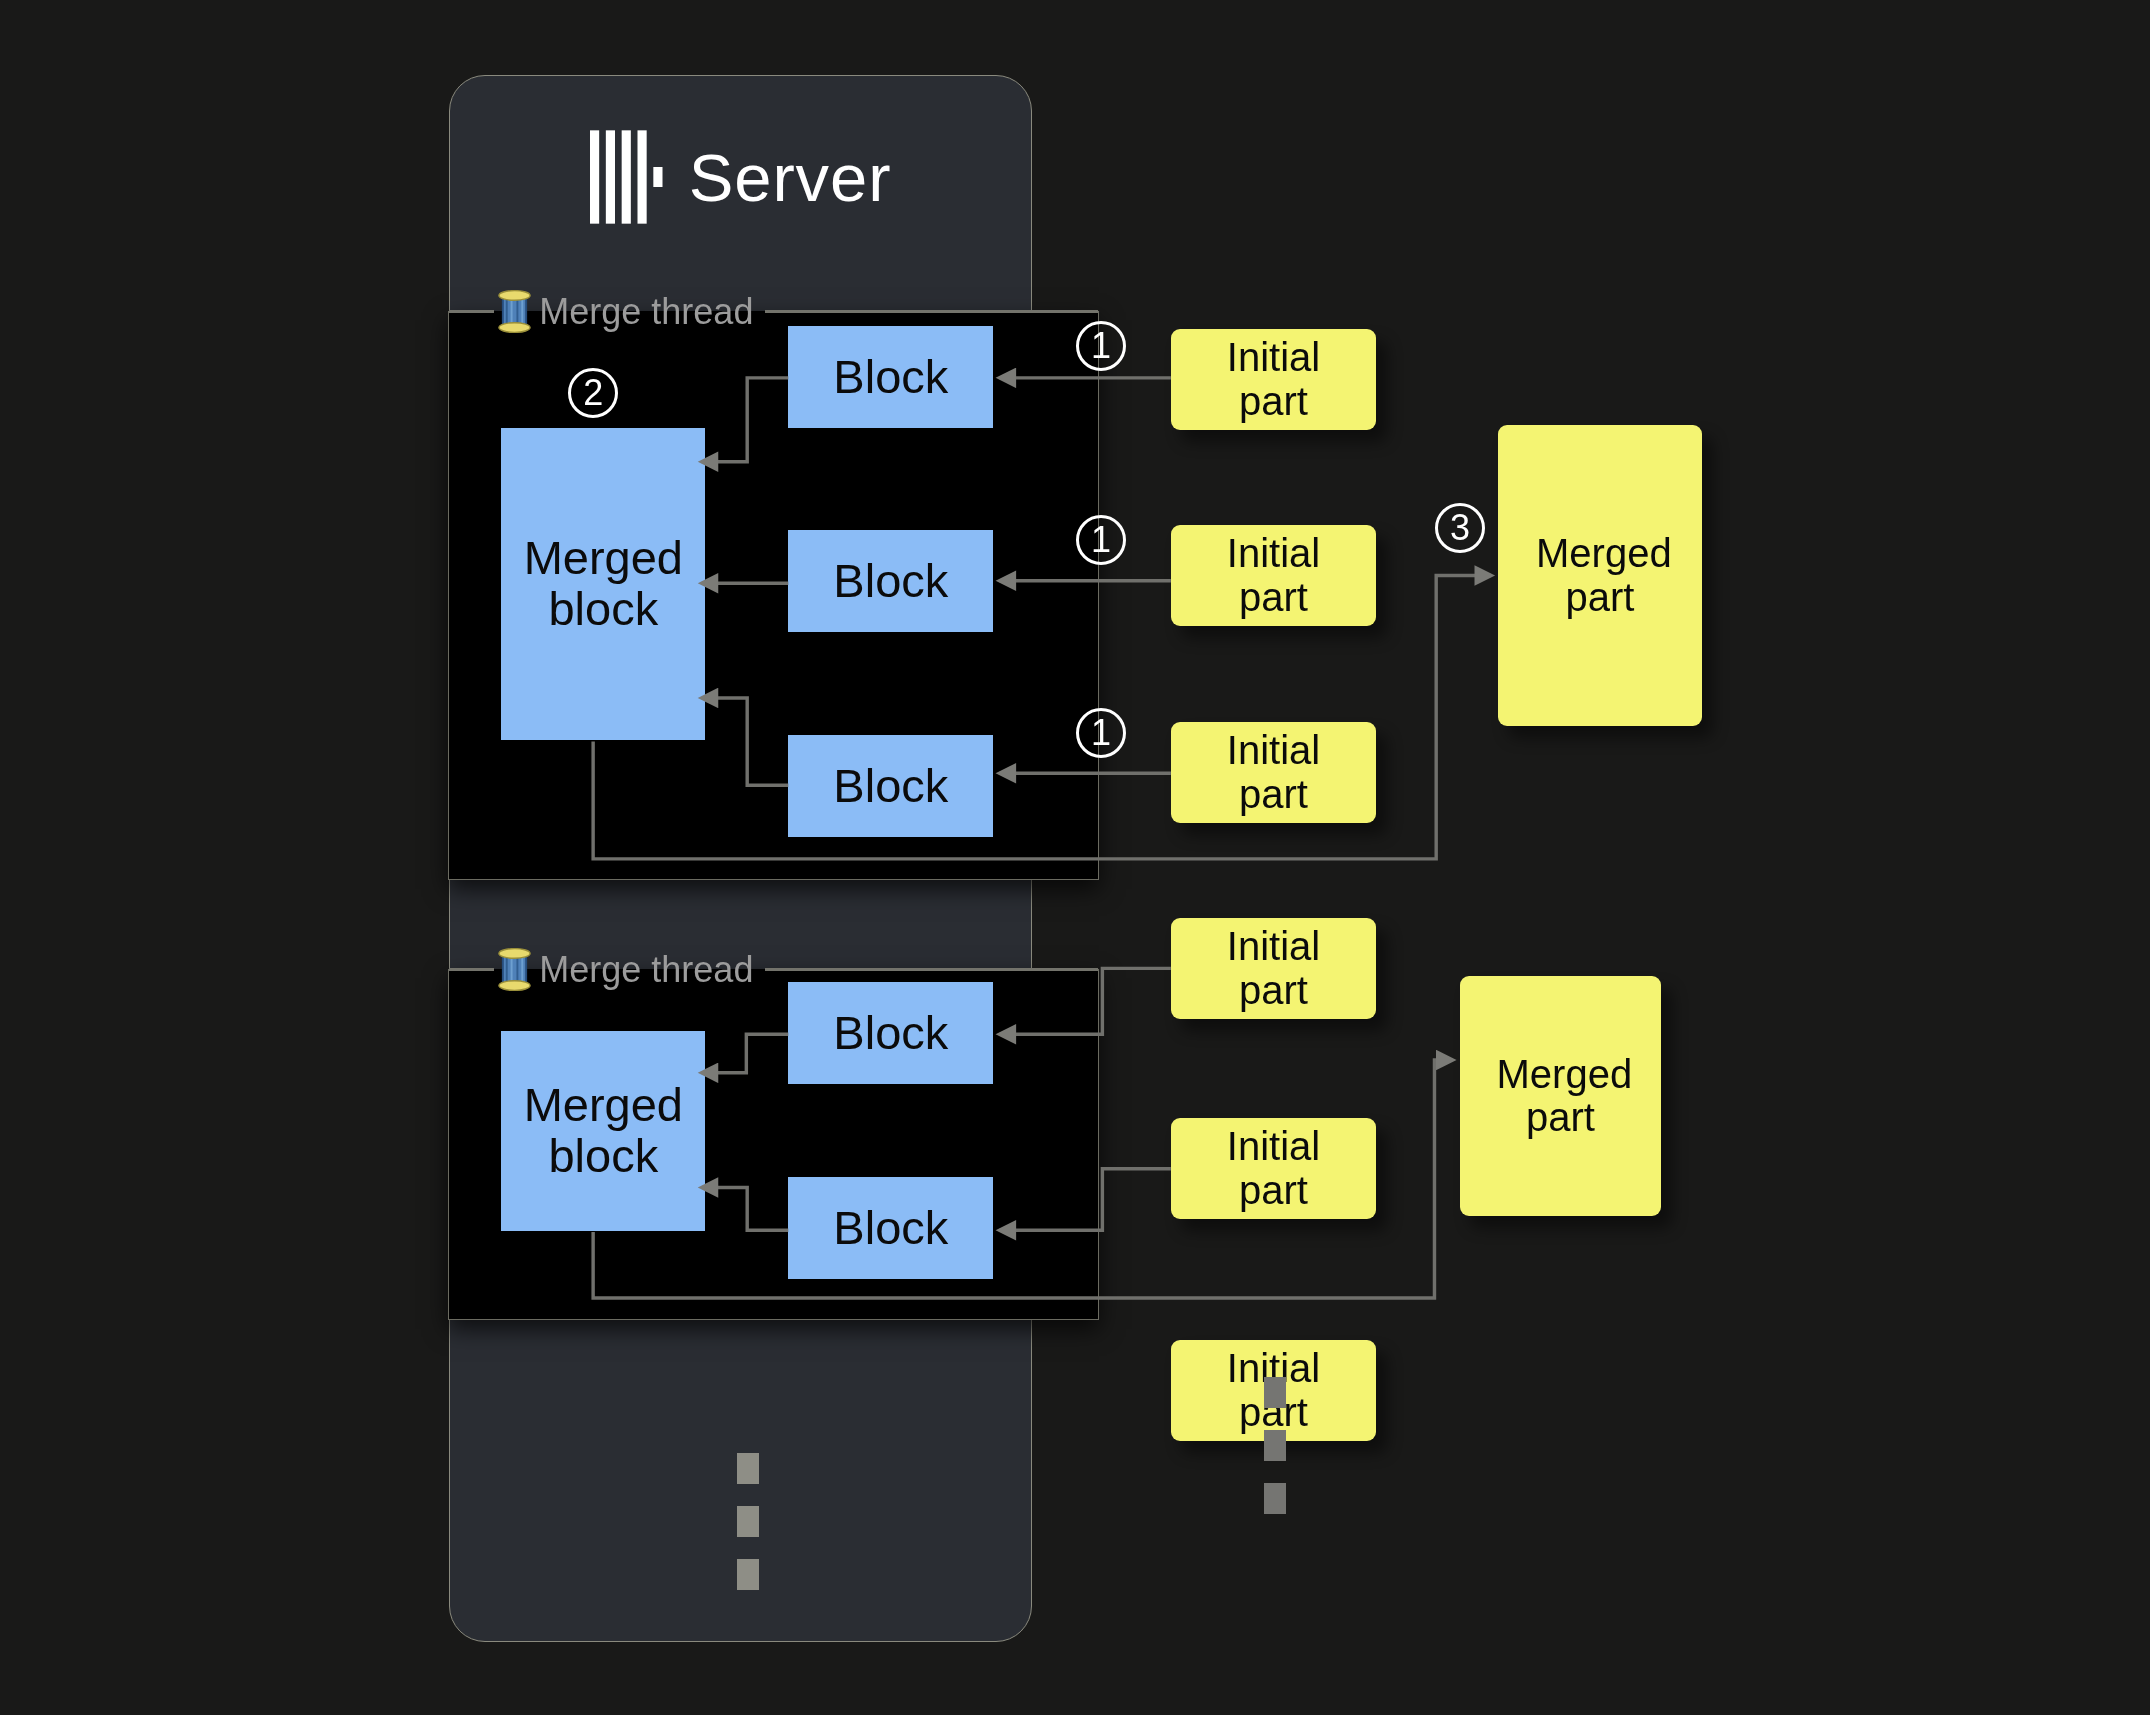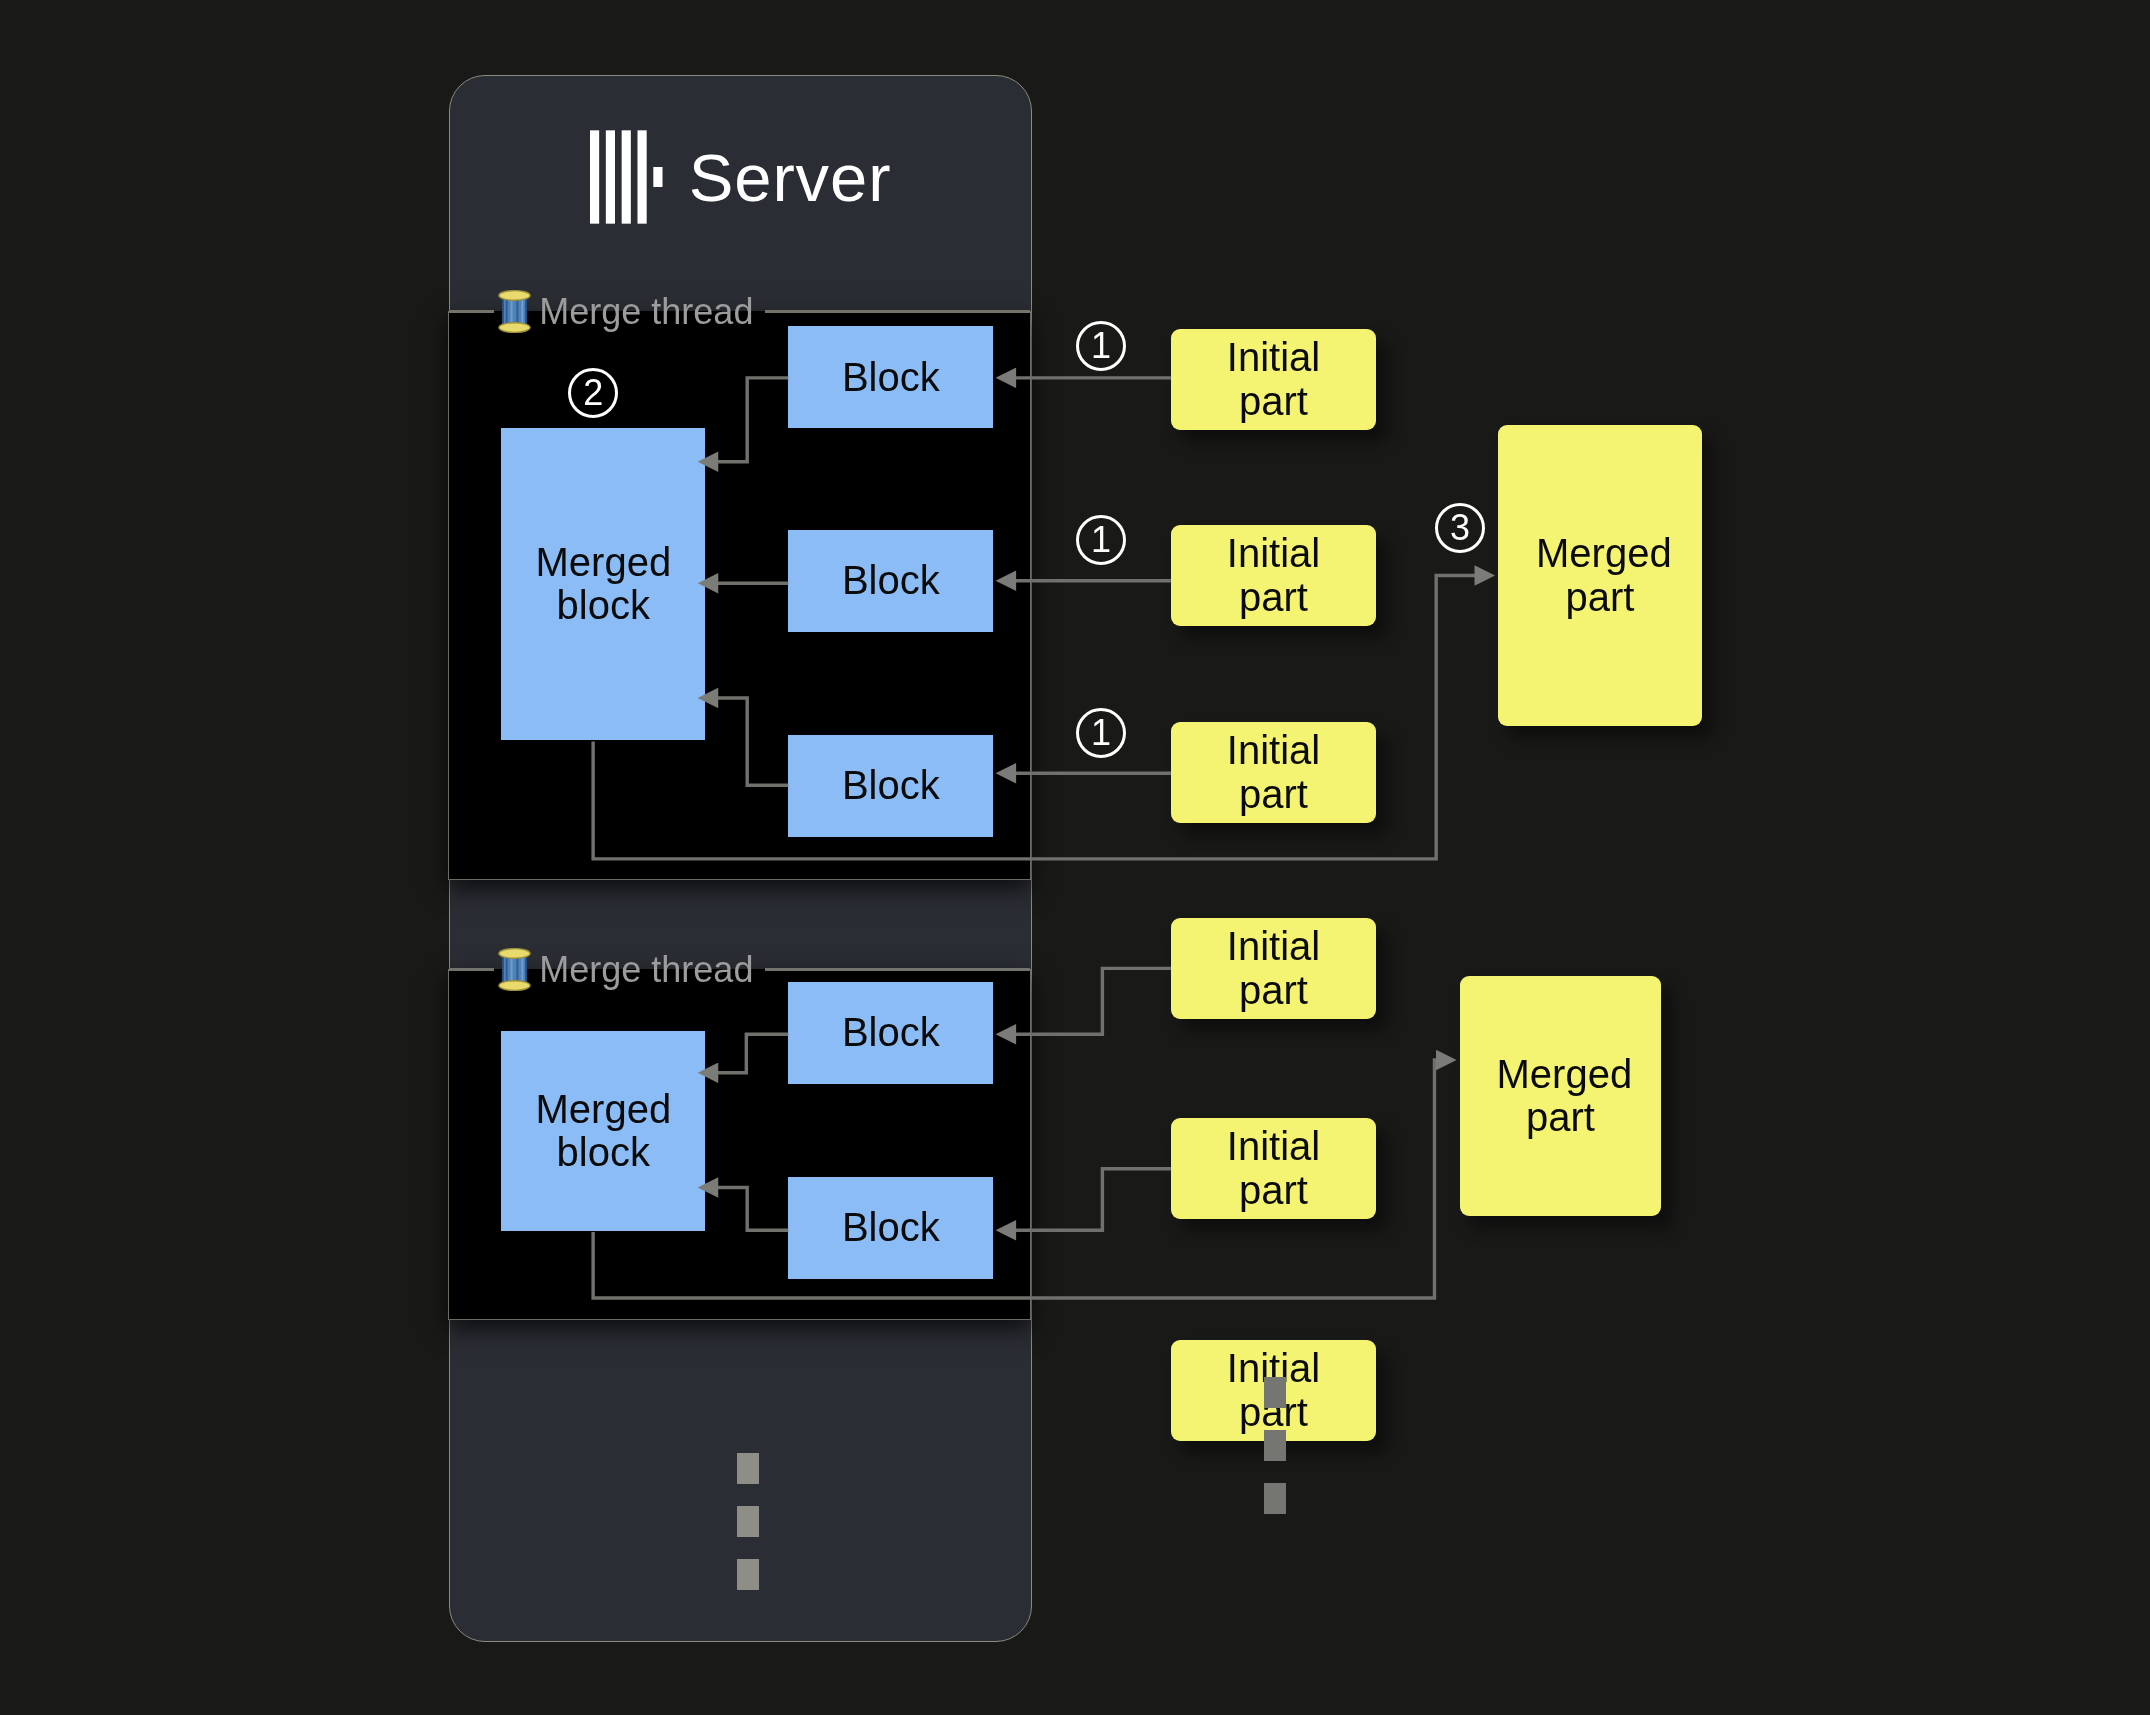--- a/index.html
+++ b/index.html
@@ -16,39 +16,39 @@
     box-sizing:border-box;z-index:1;
   }
   .server-head{
     position:absolute;left:0;top:53px;width:100%;
     display:flex;align-items:center;justify-content:center;gap:24px;
   }
   .logo{width:75px;height:96px;flex:none;}
   .server-title{color:#ffffff;font-size:67px;font-weight:400;letter-spacing:0.9px;}
   
   .mthread{
-    position:absolute;left:-1.7px;width:583px;background:#000;
+    position:absolute;left:-1.7px;width:651px;background:#000;
     border-left:1.7px solid #6b6b61;border-right:1.7px solid #6b6b61;border-bottom:1.7px solid #6b6b61;
     box-sizing:border-box;box-shadow:0 8.6px 22px rgba(0,0,0,.7);
   }
   .t1{top:235px;height:569px;}
   .t2{top:893px;height:351px;}
   .mt-head{
     position:absolute;top:-22px;left:0;width:100%;height:45px;
     display:flex;align-items:center;
   }
   .mt-stub{width:45px;height:2.6px;background:#73736b;flex:none;}
   .mt-fill{flex:1;height:2.6px;background:#73736b;}
   .spool{width:33px;height:43px;margin:0 8.6px 0 3.4px;flex:none;}
   .mt-label{color:#9c9c9c;font-size:36px;padding-right:12px;white-space:nowrap;}
   
   .bluebox{
     position:absolute;background:var(--blue,#8bbcf6);color:#0b0b0b;
     display:flex;align-items:center;justify-content:center;text-align:center;
-    font-size:40px;line-height:1.08;
+    font-size:47px;line-height:1.08;
   }
   .yellowbox{
     position:absolute;background:var(--yellow,#f4f472);color:#0b0b0b;
     display:flex;align-items:center;justify-content:center;text-align:center;
     font-size:40px;line-height:1.08;
     box-shadow:10.3px 12px 15.4px rgba(0,0,0,.45);z-index:2;border-radius:9px;
   }
   .yellowbox .txt{max-width:128px;}
   .mblock .txt{max-width:171px;}
   .b{left:339px;width:205px;height:102px;}

